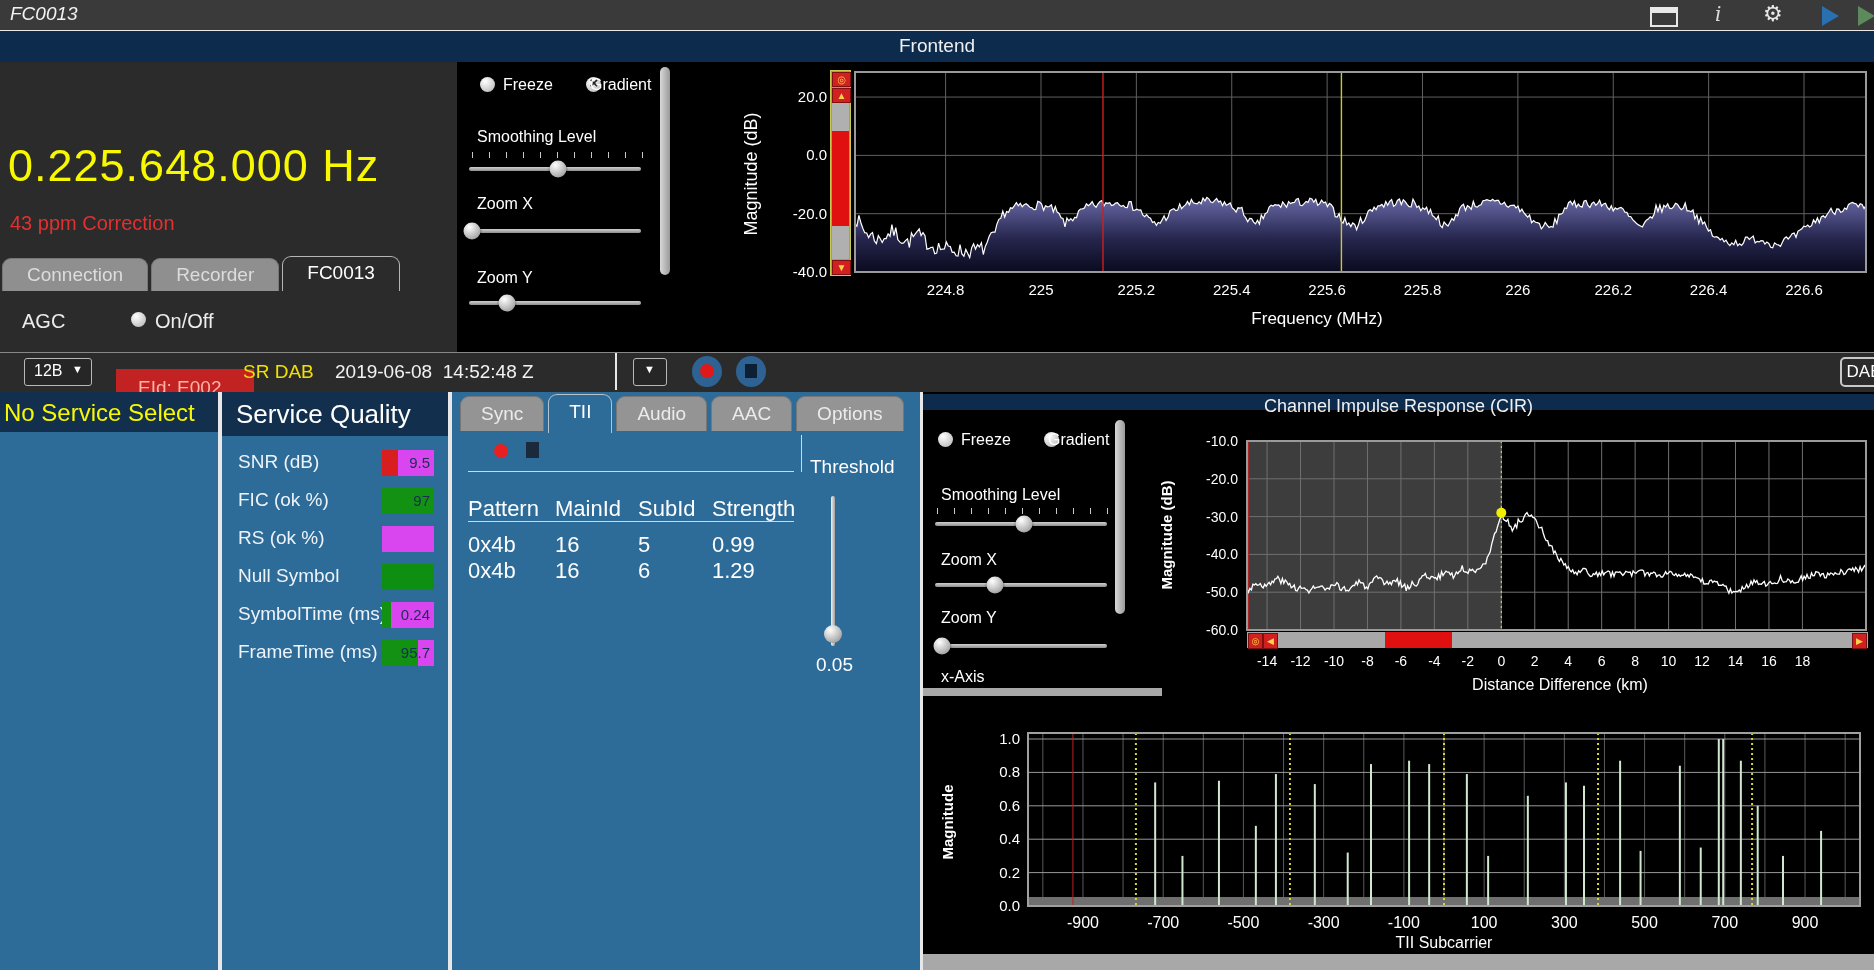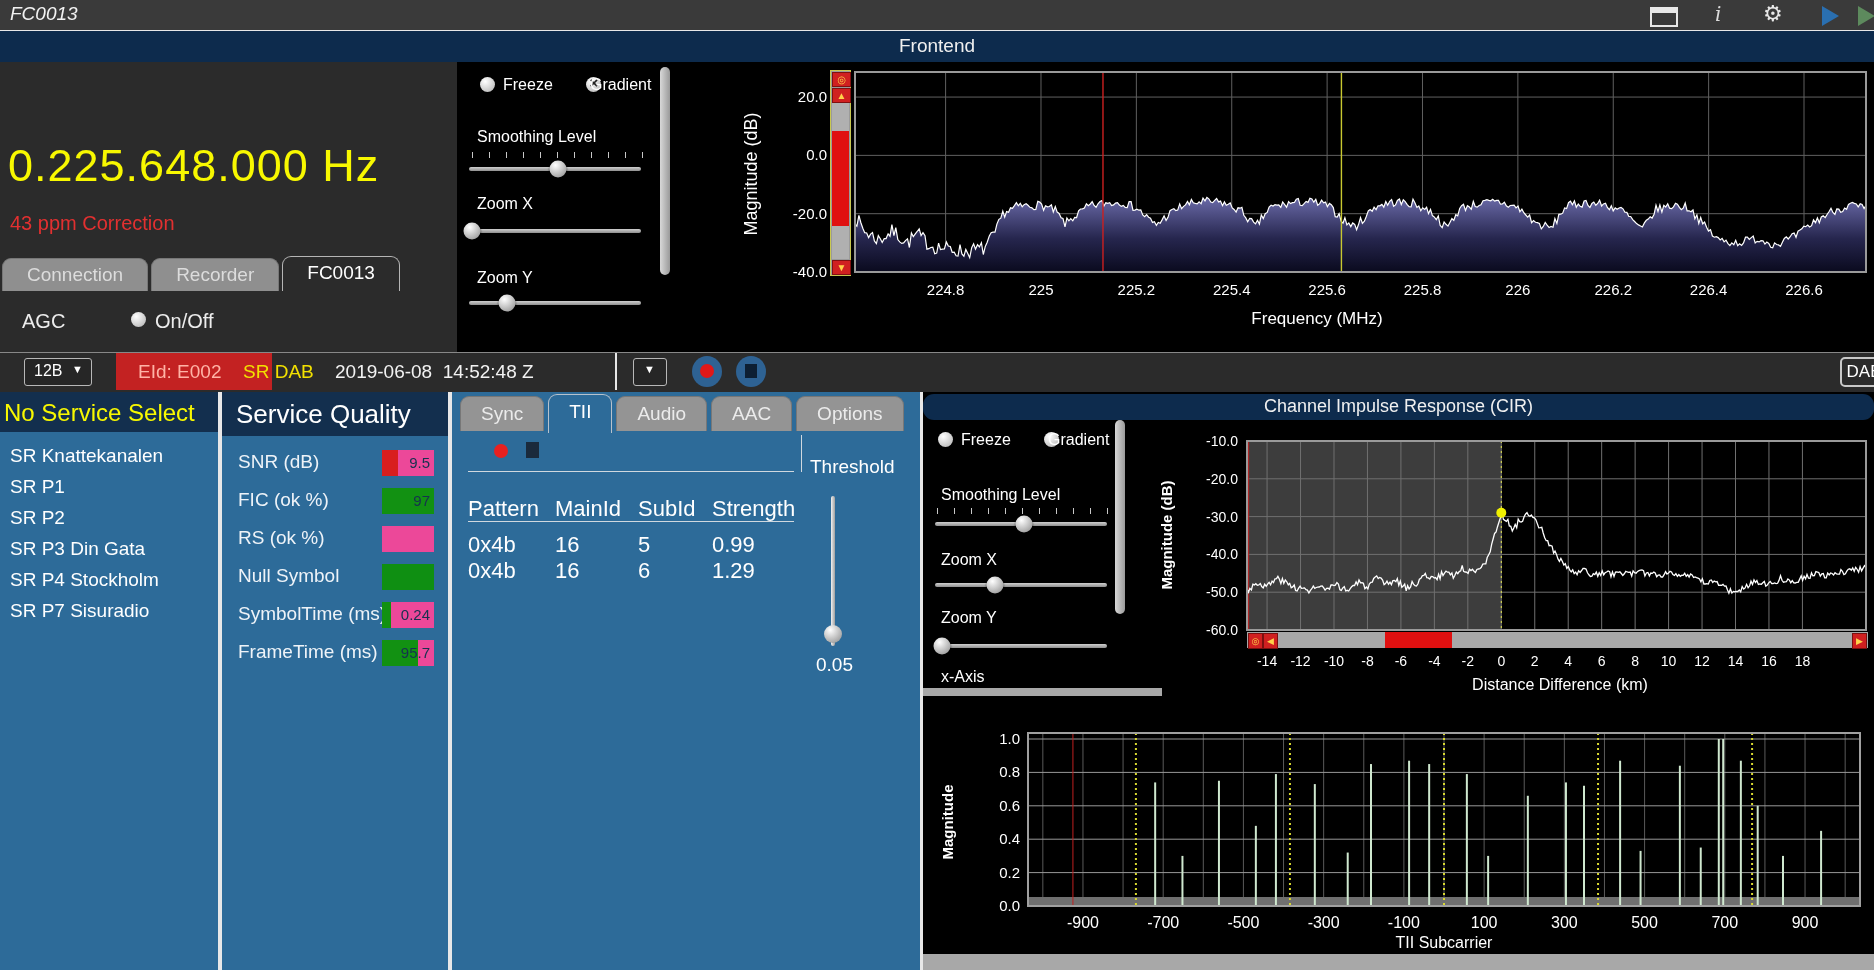--- a/index.html
+++ b/index.html
@@ -39,21 +39,21 @@
   
   .ens-bar{left:0;top:352px;width:1874px;height:40px;background:#2b2b2b;border-top:1px solid #888;border-bottom:2px solid #e0e0e0;}
   .select{position:absolute;border:1px solid #b8b8b8;border-radius:3px;background:#262626;color:#fff;font-size:16px;}
   .redbox{position:absolute;background:#c32222;}
   
   .blue-panel{background:#2d6b99;}
   .navy-head{background:#132f4e;}
   .svc-item{height:31px;line-height:31px;padding-left:10px;font-size:19px;color:#fff;white-space:nowrap;}
   .q-row{position:absolute;left:0;width:226px;height:26px;}
   .q-label{position:absolute;left:16px;top:1px;font-size:19px;color:#eef3f8;white-space:nowrap;}
-  .q-bar{position:absolute;left:160px;top:0;width:52px;height:26px;background:#ec4899;overflow:hidden;}
+  .q-bar{position:absolute;left:160px;top:0;width:52px;height:26px;background:#d946ef;overflow:hidden;}
   .q-fill{position:absolute;left:0;top:0;bottom:0;}
   .q-val{position:absolute;right:4px;top:4px;font-size:15px;color:#16324f;}
   .tii-tab{height:34px;padding:0 20px;background:#949494;color:#ebebeb;font-size:19px;line-height:34px;
        border-radius:9px 9px 0 0;border:1px solid #777;border-bottom:none;}
   .tii-tab.active{background:#2d6b99;color:#fff;border:1px solid #b8c2cc;border-bottom:none;height:38px;margin-top:-2px;}
   .tii-cell{font-size:22px;color:#fff;}
   .divider-v{position:absolute;background:#e8e8e8;}
   
   .plot-svg{position:absolute;}
   .hscroll{position:absolute;background:#a8a8a8;}
@@ -179,21 +179,21 @@
     <div style="position:absolute;left:1px;top:60px;width:17px;height:95px;background:#e01010;"></div>
     <div style="position:absolute;left:1px;top:155px;width:17px;height:33px;background:#b0b0b0;"></div>
     <div class="rv" style="top:189px;height:13px;line-height:13px;">▼</div>
   </div>
 
   <div class="abs ens-bar">
     <div class="select" style="left:24px;top:5px;width:66px;height:26px;">
       <span style="position:absolute;left:9px;top:3px;">12B</span>
       <span style="position:absolute;right:8px;top:4px;font-size:11px;">▼</span>
     </div>
-    <div class="redbox" style="left:116px;top:0;width:156px;height:37px;">
+    <div class="redbox" style="left:116px;top:16px;width:138px;height:37px;">
       <span style="position:absolute;left:22px;top:8px;font-size:19px;color:#ffb3a6;">EId: E002</span>
     </div>
     <div class="abs" style="left:243px;top:8px;font-size:19px;color:#f2e000;">SR DAB</div>
     <div class="abs" style="left:335px;top:8px;font-size:19px;color:#f2f2f2;white-space:pre;">2019-06-08  14:52:48 Z</div>
     <div class="divider-v" style="left:615px;top:0;width:2px;height:37px;"></div>
     <div class="select" style="left:633px;top:5px;width:32px;height:26px;">
       <span style="position:absolute;left:10px;top:4px;font-size:11px;">▼</span>
     </div>
     <div class="abs" style="left:692px;top:3px;width:30px;height:31px;border-radius:50%;background:#2e6293;">
       <div style="position:absolute;left:8px;top:8px;width:14px;height:14px;border-radius:50%;background:#e01818;"></div>
@@ -201,28 +201,20 @@
     <div class="abs" style="left:736px;top:3px;width:30px;height:31px;border-radius:50%;background:#2e6293;">
       <div style="position:absolute;left:9px;top:8px;width:12px;height:14px;background:#0d1f33;"></div>
     </div>
     <div class="badge" style="left:1840px;top:4px;width:44px;height:26px;line-height:26px;">DAB</div>
   </div>
 
   <div class="abs blue-panel" style="left:0;top:392px;width:218px;height:578px;">
     <div class="navy-head" style="height:40px;overflow:hidden;">
       <span style="display:block;padding:7px 0 0 4px;font-size:24px;color:#f8f800;white-space:nowrap;">No Service Select</span>
     </div>
-    <div id="svc-list" style="padding-top:8px;">
-        <div class="svc-item">SR Knattekanalen</div>
-        <div class="svc-item">SR P1</div>
-        <div class="svc-item">SR P2</div>
-        <div class="svc-item">SR P3 Din Gata</div>
-        <div class="svc-item">SR P4 Stockholm</div>
-        <div class="svc-item">SR P7 Sisuradio</div>
-      </div>
   </div>
   <div class="divider-v" style="left:218px;top:392px;width:4px;height:578px;"></div>
 
   <div class="abs blue-panel" style="left:222px;top:392px;width:226px;height:578px;">
     <div class="navy-head" style="height:44px;">
       <span style="display:block;padding:7px 0 0 14px;font-size:26px;font-weight:300;color:#fff;white-space:nowrap;">Service Quality</span>
     </div>
     <div id="q-rows">
         <div class="q-row" style="top: 58px;">
           <div class="q-label">SNR (dB)</div>
@@ -301,21 +293,21 @@
 
     <div class="abs" style="left:372px;top:104px;width:18px;height:150px;">
       <div style="position:absolute;left:7px;top:0;width:4px;height:100%;border-radius:2px;background:linear-gradient(90deg,#f2f2f2,#9f9f9f);"></div>
       <div class="handle" style="position: absolute; left: 0px; width: 18px; height: 18px; border-radius: 50%; background: radial-gradient(circle at 35% 28%, rgb(255, 255, 255), rgb(136, 136, 136)); top: 129px;" id="thr-handle"></div>
     </div>
     <div class="abs" style="left:364px;top:262px;font-size:19px;color:#fff;">0.05</div>
   </div>
   <div class="divider-v" style="left:920px;top:392px;width:3px;height:578px;"></div>
 
   <div class="abs" style="left:923px;top:392px;width:951px;height:578px;background:#000;">
-    <div class="band" style="position:absolute;left:0;top:2px;width:951px;height:26px;font-size:18px;line-height:25px;border-radius:11px;">
+    <div class="band" style="position:absolute;left:0;top:2px;width:951px;height:16px;font-size:18px;line-height:25px;">
       <span>Channel Impulse Response (CIR)</span>
     </div>
 
     <div class="abs" style="left:0;top:28px;width:237px;height:268px;">
       <div class="abs radio" style="left:15px;top:12px;"></div>
       <div class="abs ctl-label" style="left:38px;top:11px;">Freeze</div>
       <div class="abs radio" style="left:102px;top:12px;"></div>
       <div class="abs ctl-label" style="left:125px;top:11px;">Gradient</div>
       <div class="abs ctl-label" style="left:18px;top:66px;">Smoothing Level</div>
       <div class="ticks" style="left:14px;top:88px;width:172px;"></div>

